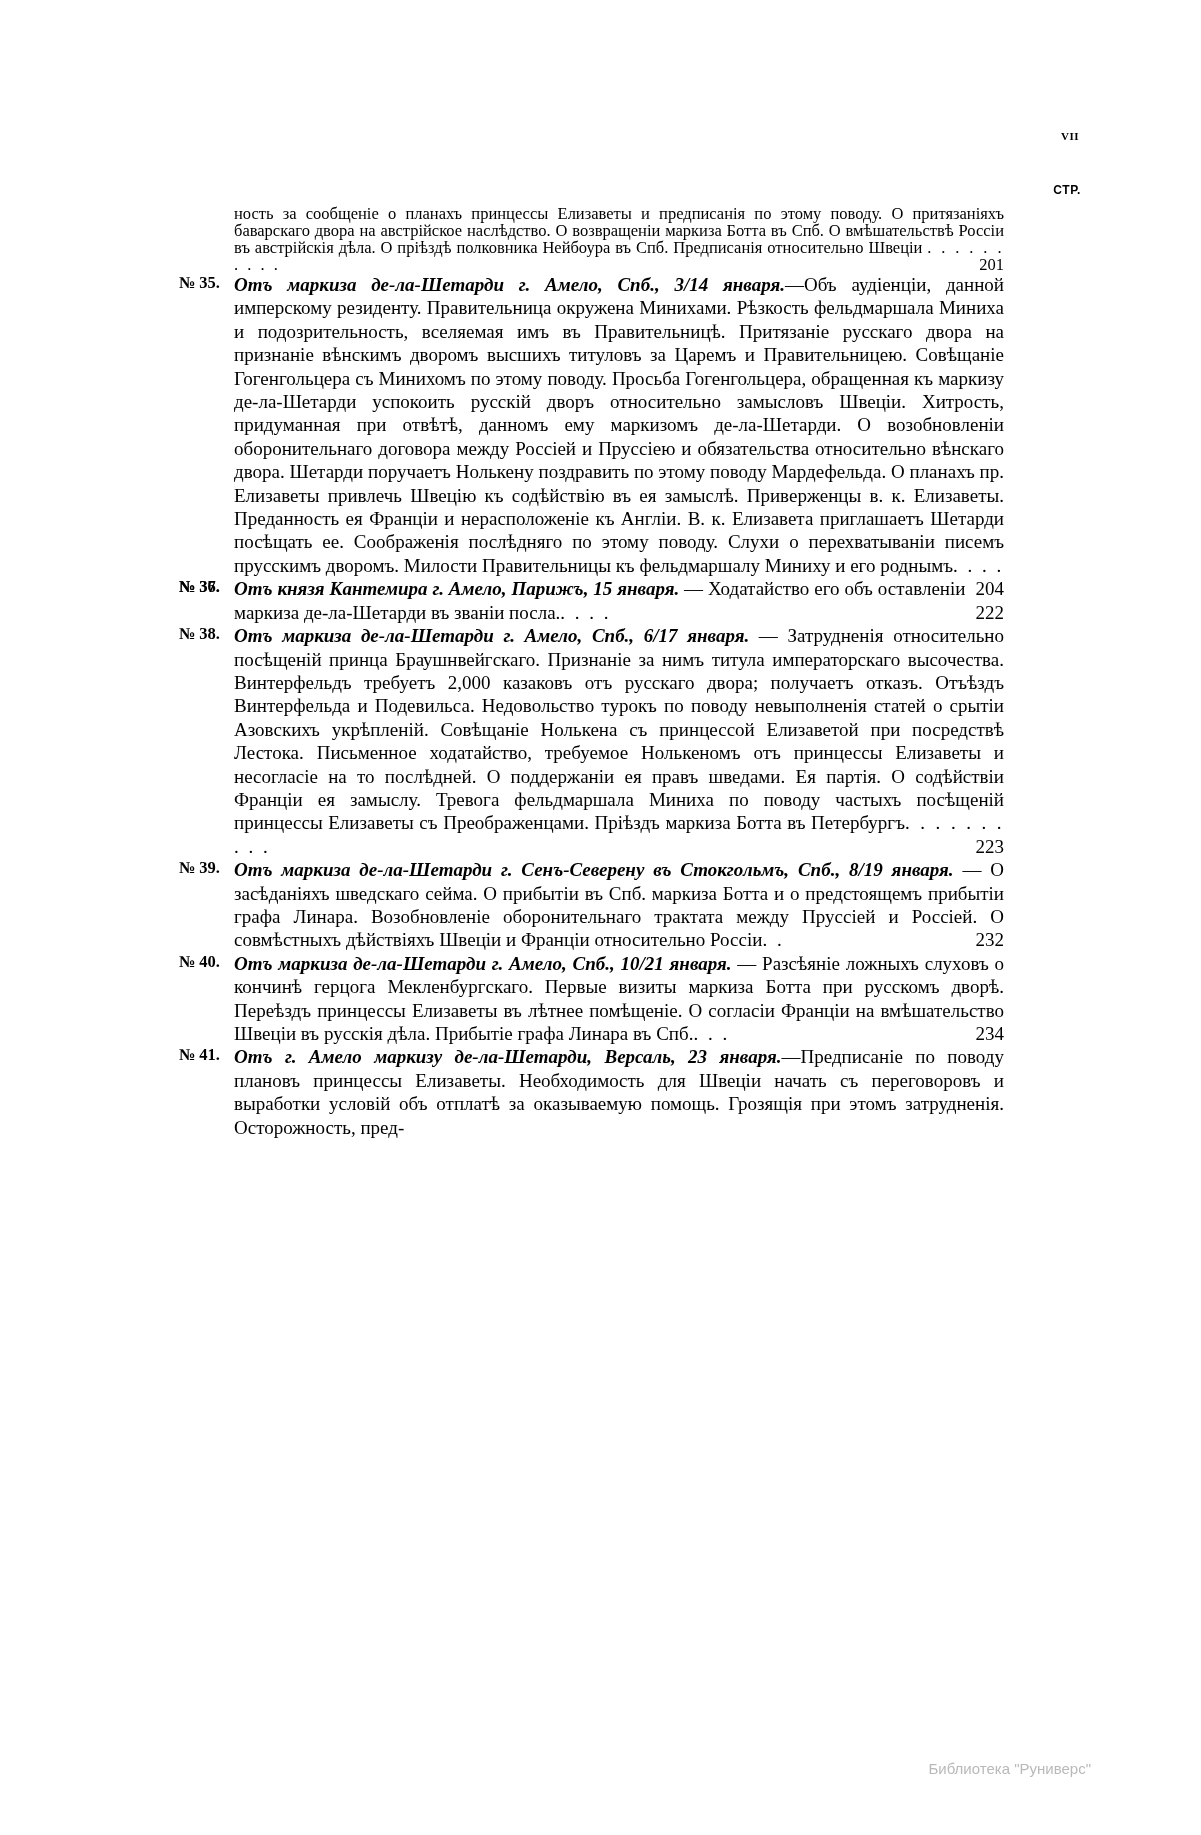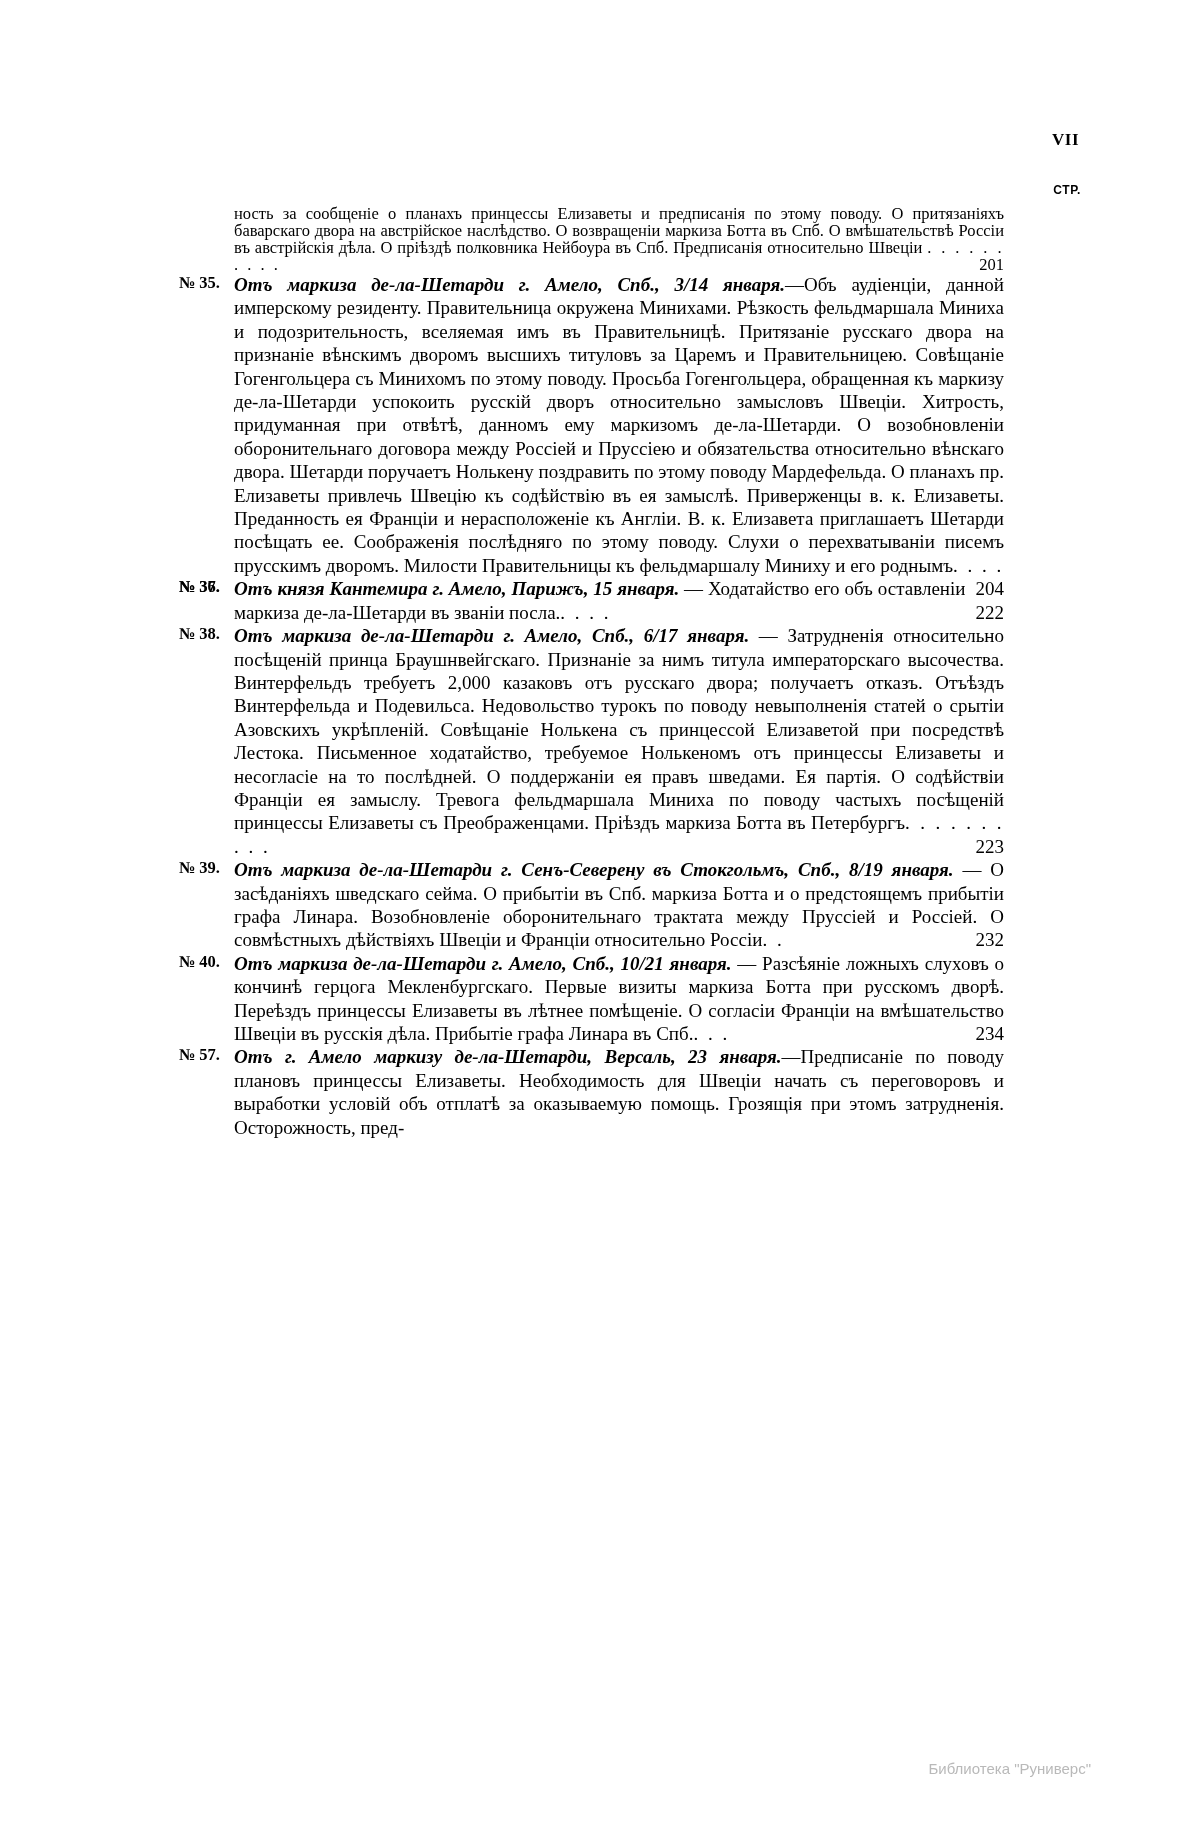--- a/index.html
+++ b/index.html
@@ -21,21 +21,21 @@
     width: 1201px;
     height: 1835px;
     overflow: hidden;
   }
   .page-number {
     position: absolute;
     right: 122px;
     top: 130px;
     font-family: "Liberation Serif", serif;
     font-weight: bold;
-    font-size: 17px;
+    font-size: 11px;
     letter-spacing: 0.5px;
   }
   .col-header {
     position: absolute;
     right: 120px;
     top: 183px;
     font-family: "Liberation Sans", sans-serif;
     font-weight: bold;
     font-size: 12px;
     letter-spacing: 0.6px;
@@ -145,21 +145,21 @@
     </div>
 
     <div class="entry relwrap">
       <div class="entry-num">№ 40.</div>
       <div class="entry-body">
         <span class="ital">Отъ маркиза де-ла-Шетарди г. Амело, Спб., 10/21 января.</span><span> — Разсѣяніе ложныхъ слуховъ о кончинѣ герцога Мекленбургскаго. Первые визиты маркиза Ботта при русскомъ дворѣ. Переѣздъ принцессы Елизаветы въ лѣтнее помѣщеніе. О согласіи Франціи на вмѣшательство Швеціи въ русскія дѣла. Прибытіе графа Линара въ Спб.</span><span class="leaders">. . .</span><span style="float:right; margin-left:10px;">234</span>
       </div>
     </div>
 
     <div class="entry relwrap">
-      <div class="entry-num">№ 57.</div>
+      <div class="entry-num">№ 41.</div>
       <div class="entry-body">
         <span class="ital">Отъ г. Амело маркизу де-ла-Шетарди, Версаль, 23 января.</span><span>—Предписаніе по поводу плановъ принцессы Елизаветы. Необходимость для Швеціи начать съ переговоровъ и выработки условій объ отплатѣ за оказываемую помощь. Грозящія при этомъ затрудненія. Осторожность, пред-</span>
       </div>
     </div>
 
   </div>
 
   <div class="footer">Библиотека "Руниверс"</div>
 </div>
 

